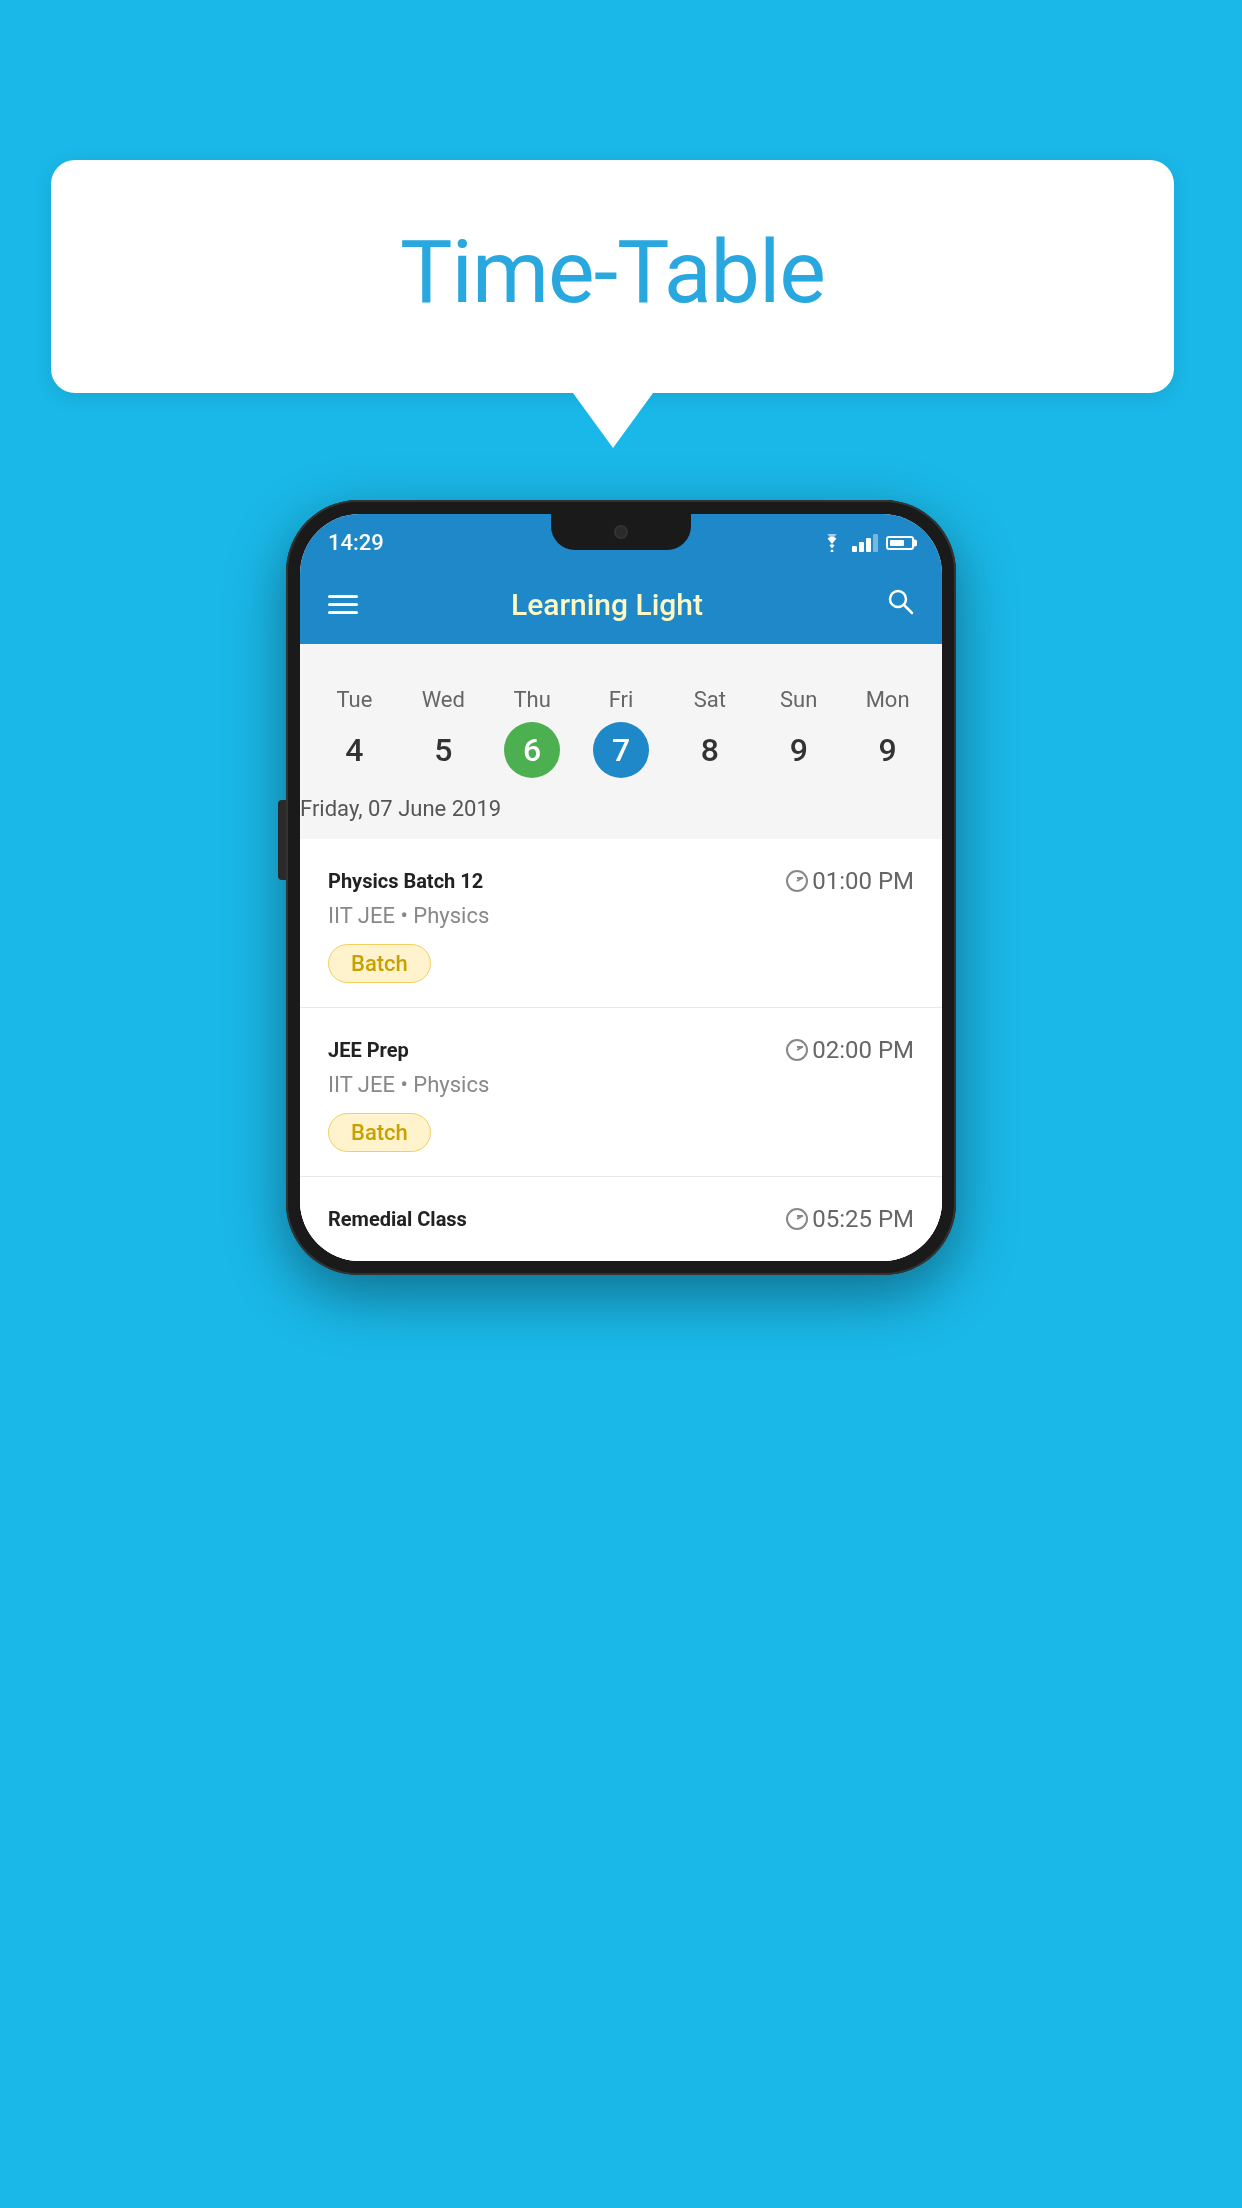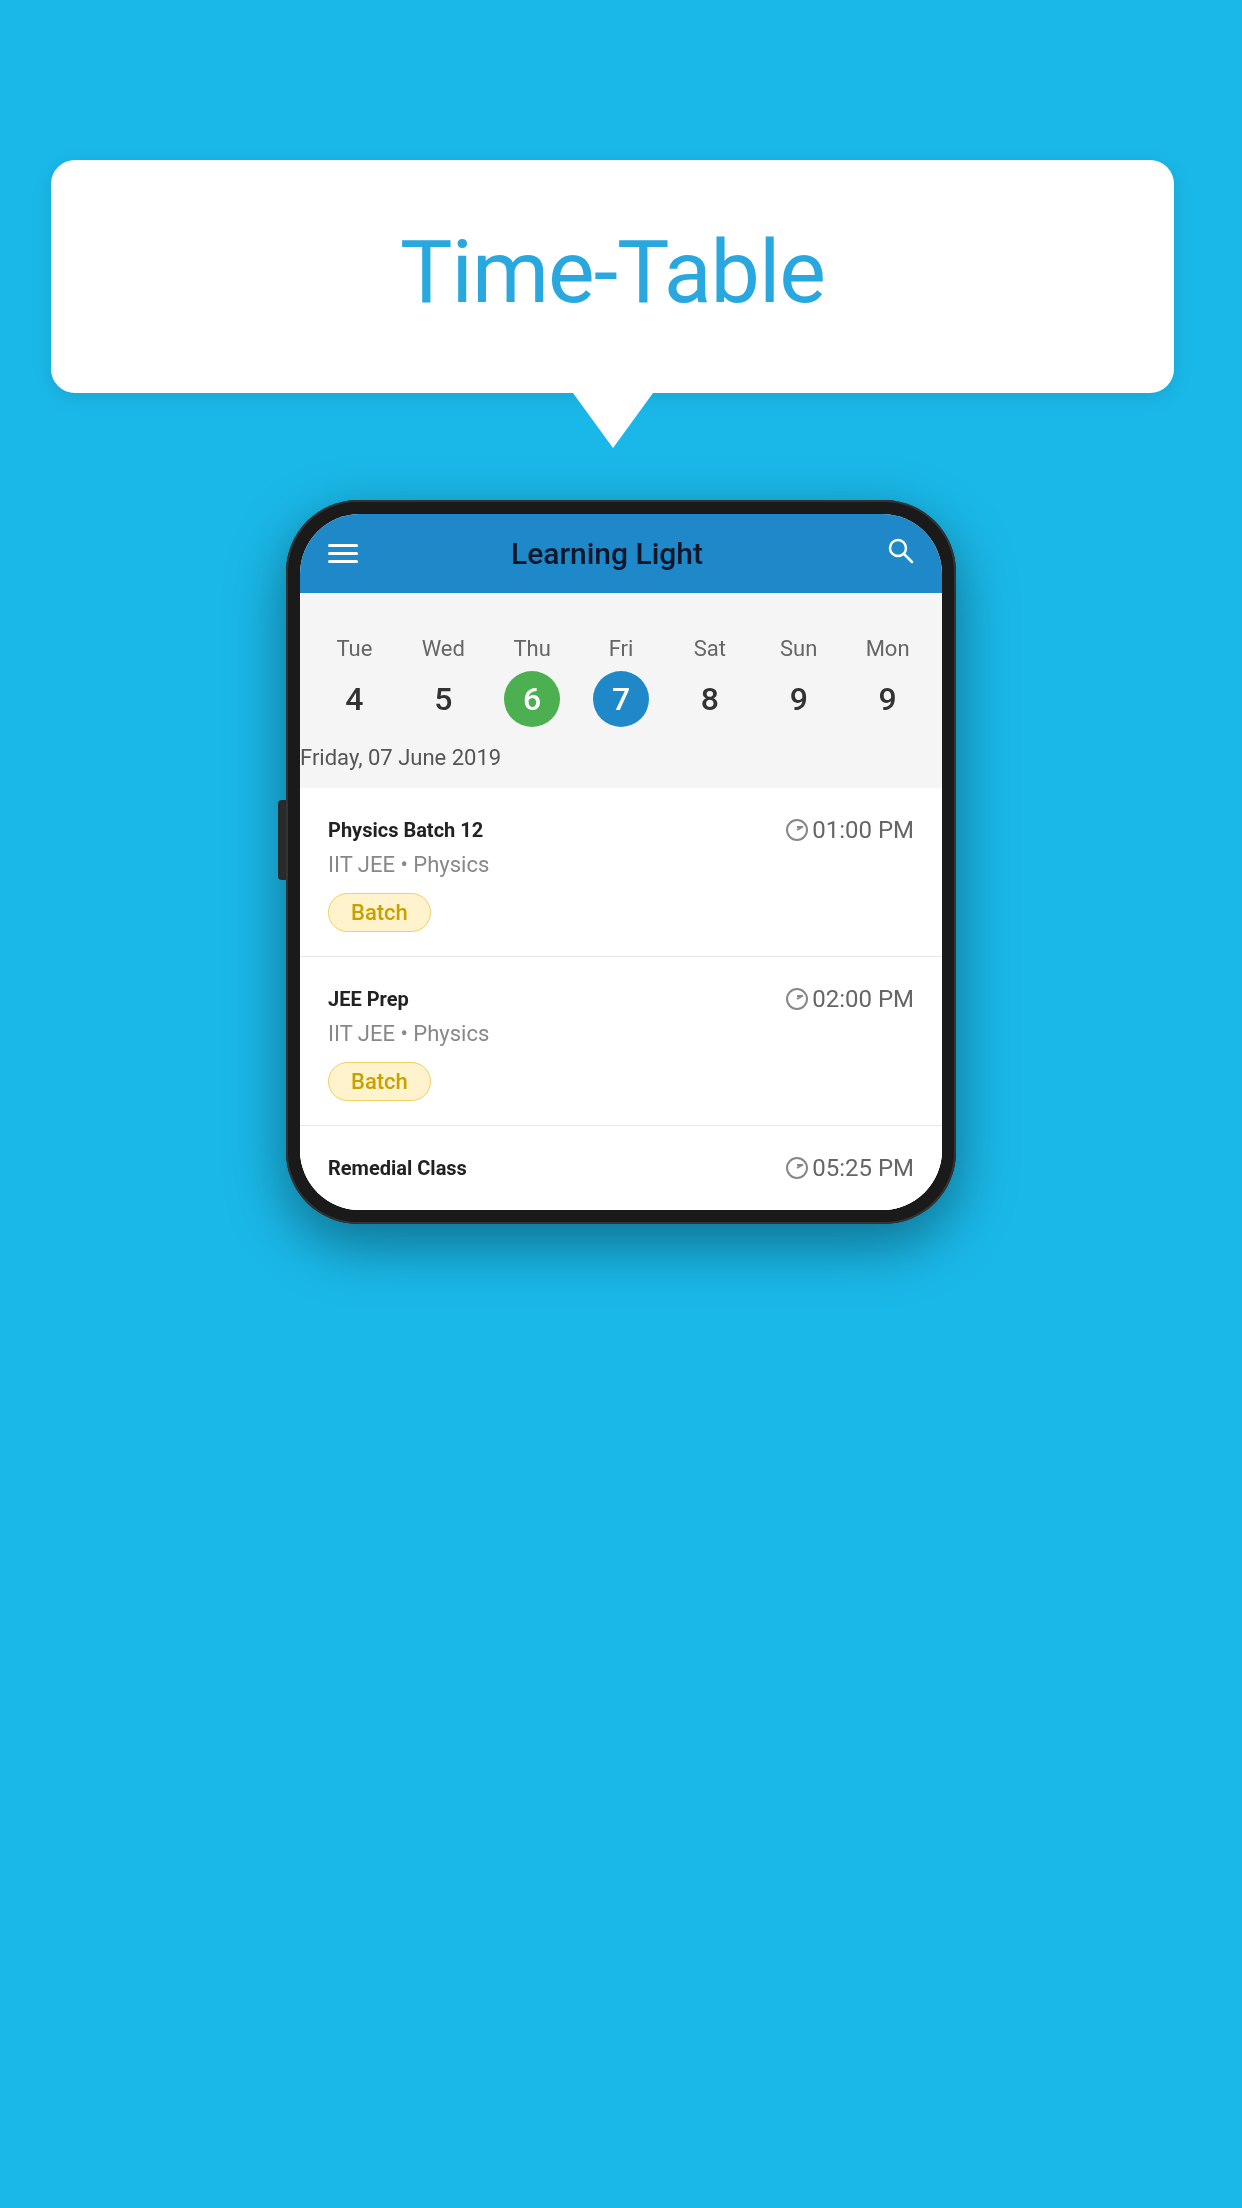--- a/index.html
+++ b/index.html
@@ -198,21 +198,21 @@
 
     .hamburger-icon span {
       display: block;
       width: 30px;
       height: 3px;
       background: white;
       border-radius: 2px;
     }
 
     .app-title {
-      color: #0f172a;
+      color: #fef9c3;
       font-size: 30px;
       font-weight: 500;
       flex: 1;
       text-align: center;
       margin-left: -30px;
     }
 
     .search-icon-btn {
       color: white;
       font-size: 28px;
@@ -374,20 +374,46 @@
   <div class="speech-bubble">
     <div class="speech-bubble-title">Time-Table</div>
   </div>
   <div class="speech-bubble-arrow"></div>
 </div>
 
 <div class="phone-container">
   <div class="phone">
     <div class="phone-inner">
 
+      <div class="status-bar">
+        <span class="status-time">14:29</span>
+        <div class="notch">
+          <div class="camera-dot"></div>
+        </div>
+        <div class="status-icons">
+
+          <svg width="24" height="18" viewBox="0 0 24 18">
+            <path d="M12 14.5l2.5-3a3.5 3.5 0 0 0-5 0z" fill="white"></path>
+            <path d="M12 10l4.5-5.5a7 7 0 0 0-9 0z" fill="white"></path>
+            <path d="M12 5.5l6.5-7.5a10.5 10.5 0 0 0-13 0z" fill="white" opacity="0.6"></path>
+            <circle cx="12" cy="17" r="1.5" fill="white"></circle>
+          </svg>
+
+          <div class="signal-bars">
+            <span style="height:6px;"></span>
+            <span style="height:10px;"></span>
+            <span style="height:14px;"></span>
+            <span style="height:18px;opacity:0.4;"></span>
+          </div>
+
+          <div class="battery-icon">
+            <div class="battery-fill"></div>
+          </div>
+        </div>
+      </div>
 
       <div class="app-bar">
         <div class="hamburger-icon">
           <span></span>
           <span></span>
           <span></span>
         </div>
         <div class="app-title">Learning Light</div>
         <div class="search-icon-btn">
           <svg width="28" height="28" viewBox="0 0 28 28" fill="none">

